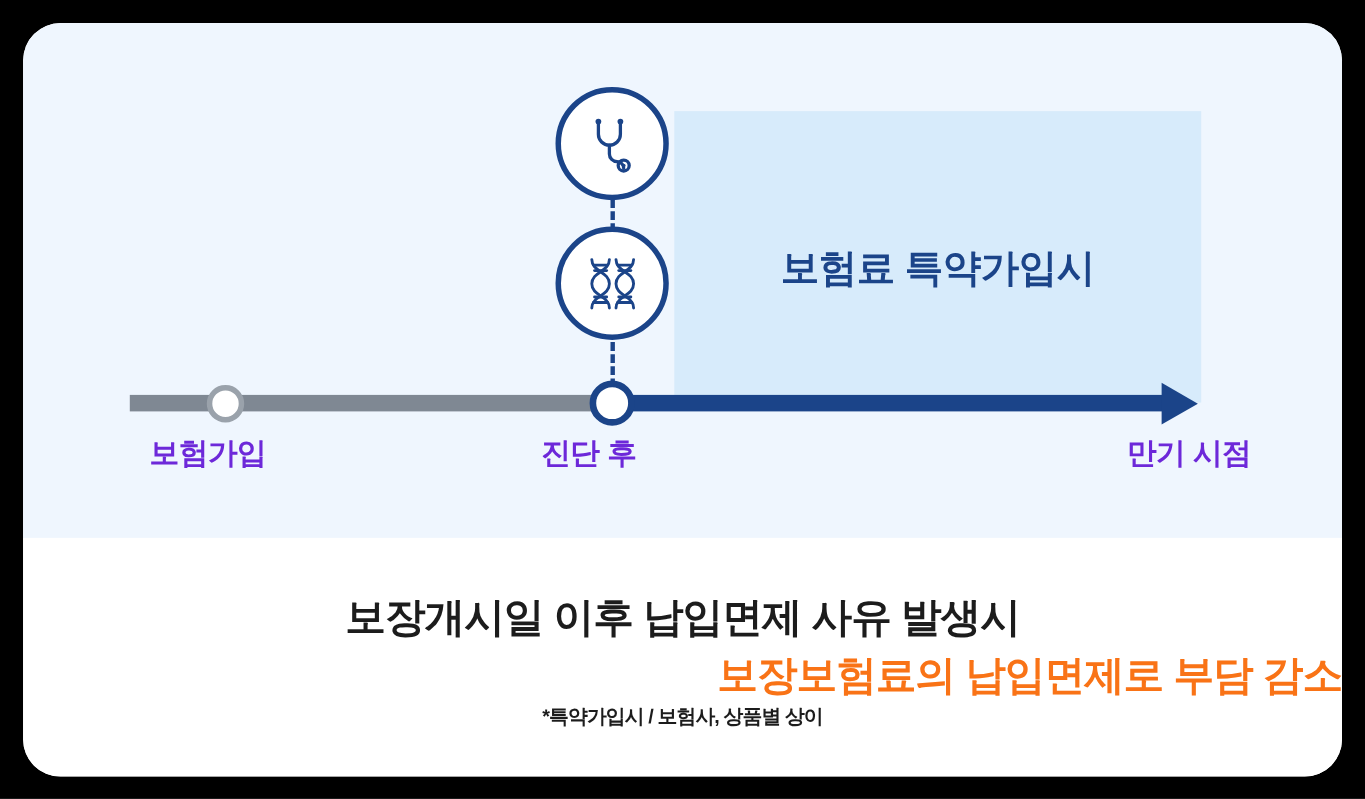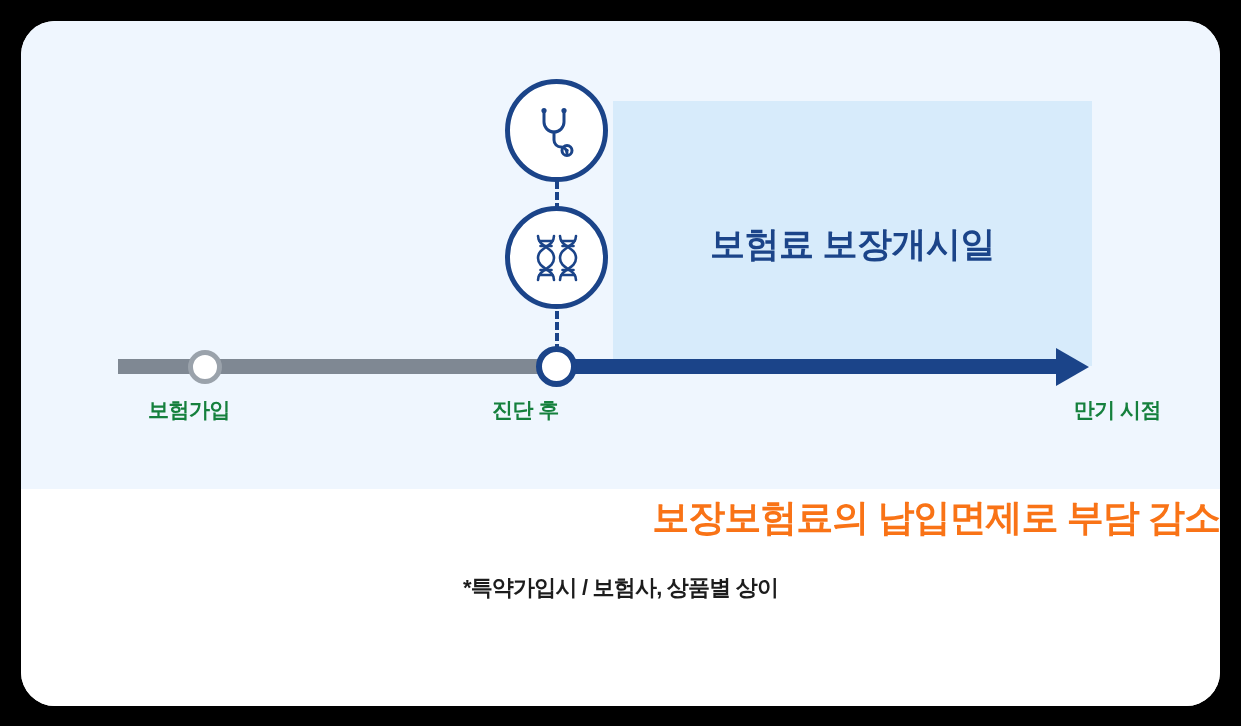--- a/index.html
+++ b/index.html
@@ -142,30 +142,30 @@
     left: 515px;    
     top: 1px;
     width: 41px;
     height: 41px;
     border: 6px solid #1b4489;
   }
 
   
   .tl-label {
     position: absolute;
-    font-size: 21px;
-    font-weight: 700;
-    color: #15803d;
+    font-size: 27px;
+    font-weight: 700;
+    color: #6d28d9;
     letter-spacing: -0.5px;
     white-space: nowrap;
     line-height: 1;
   }
   .tl-label-start { left: 104px; top: 378px; width: 128px; text-align: center; }
   .tl-label-mid   { left: 471px; top: 378px; width: 128px; text-align: left; }
-  .tl-label-end   { left: 980px; top: 378px; width: 160px; text-align: right; }
+  .tl-label-end   { left: 980px; top: 378px; width: 160px; text-align: center; }
 
   
   .caption {
     position: absolute;
     left: 0;
     top: 468px;
     width: 1199px;
     height: 217px;
     background: #ffffff;
     text-align: center;
@@ -181,39 +181,39 @@
   .caption-line2 {
     margin-top: 6px;
     font-size: 37px;
     font-weight: 700;
     color: #f97316;
     letter-spacing: -1px;
     line-height: 1.25;
     text-align: right;
   }
   .caption-note {
-    margin-top: 36px;
-    font-size: 22px;
+    margin-top: 4px;
+    font-size: 18px;
     font-weight: 700;
     color: #1c1c1c;
     letter-spacing: -0.8px;
     line-height: 1;
   }
 </style>
 </head>
 <body>
 
 <div id="stage">
 
   <div class="card">
 
     <div class="panel">
 
       <div class="highlight-band"></div>
-      <div class="highlight-label">보험료 보장개시일</div>
+      <div class="highlight-label">보험료 특약가입시</div>
 
       <div class="dash-connector dash-upper"></div>
       <div class="dash-connector dash-lower"></div>
 
       <div class="icon-circle icon-stetho">
         <svg width="56" height="56" viewBox="0 0 56 56" aria-hidden="true">
           <g fill="none" stroke="#1b4489" stroke-width="3" stroke-linecap="round" stroke-linejoin="round">
             <path d="M15 8 v11 a10 10 0 0 0 20 0 V8"></path>
             <circle cx="15" cy="7.5" r="2.6" fill="#1b4489" stroke="none"></circle>
             <circle cx="35" cy="7.5" r="2.6" fill="#1b4489" stroke="none"></circle>
@@ -252,18 +252,19 @@
         <div class="node node-start"></div>
         <div class="node node-mid"></div>
       </div>
 
       <div class="tl-label tl-label-start">보험가입</div>
       <div class="tl-label tl-label-mid">진단 후</div>
       <div class="tl-label tl-label-end">만기 시점</div>
     </div>
 
     <div class="caption">
+      <div class="caption-line1">보장개시일 이후 납입면제 사유 발생시</div>
       <div class="caption-line2">보장보험료의 납입면제로 부담 감소</div>
       <div class="caption-note">*특약가입시 / 보험사, 상품별 상이</div>
     </div>
 
   </div>
 </div>
 
 </body></html>

